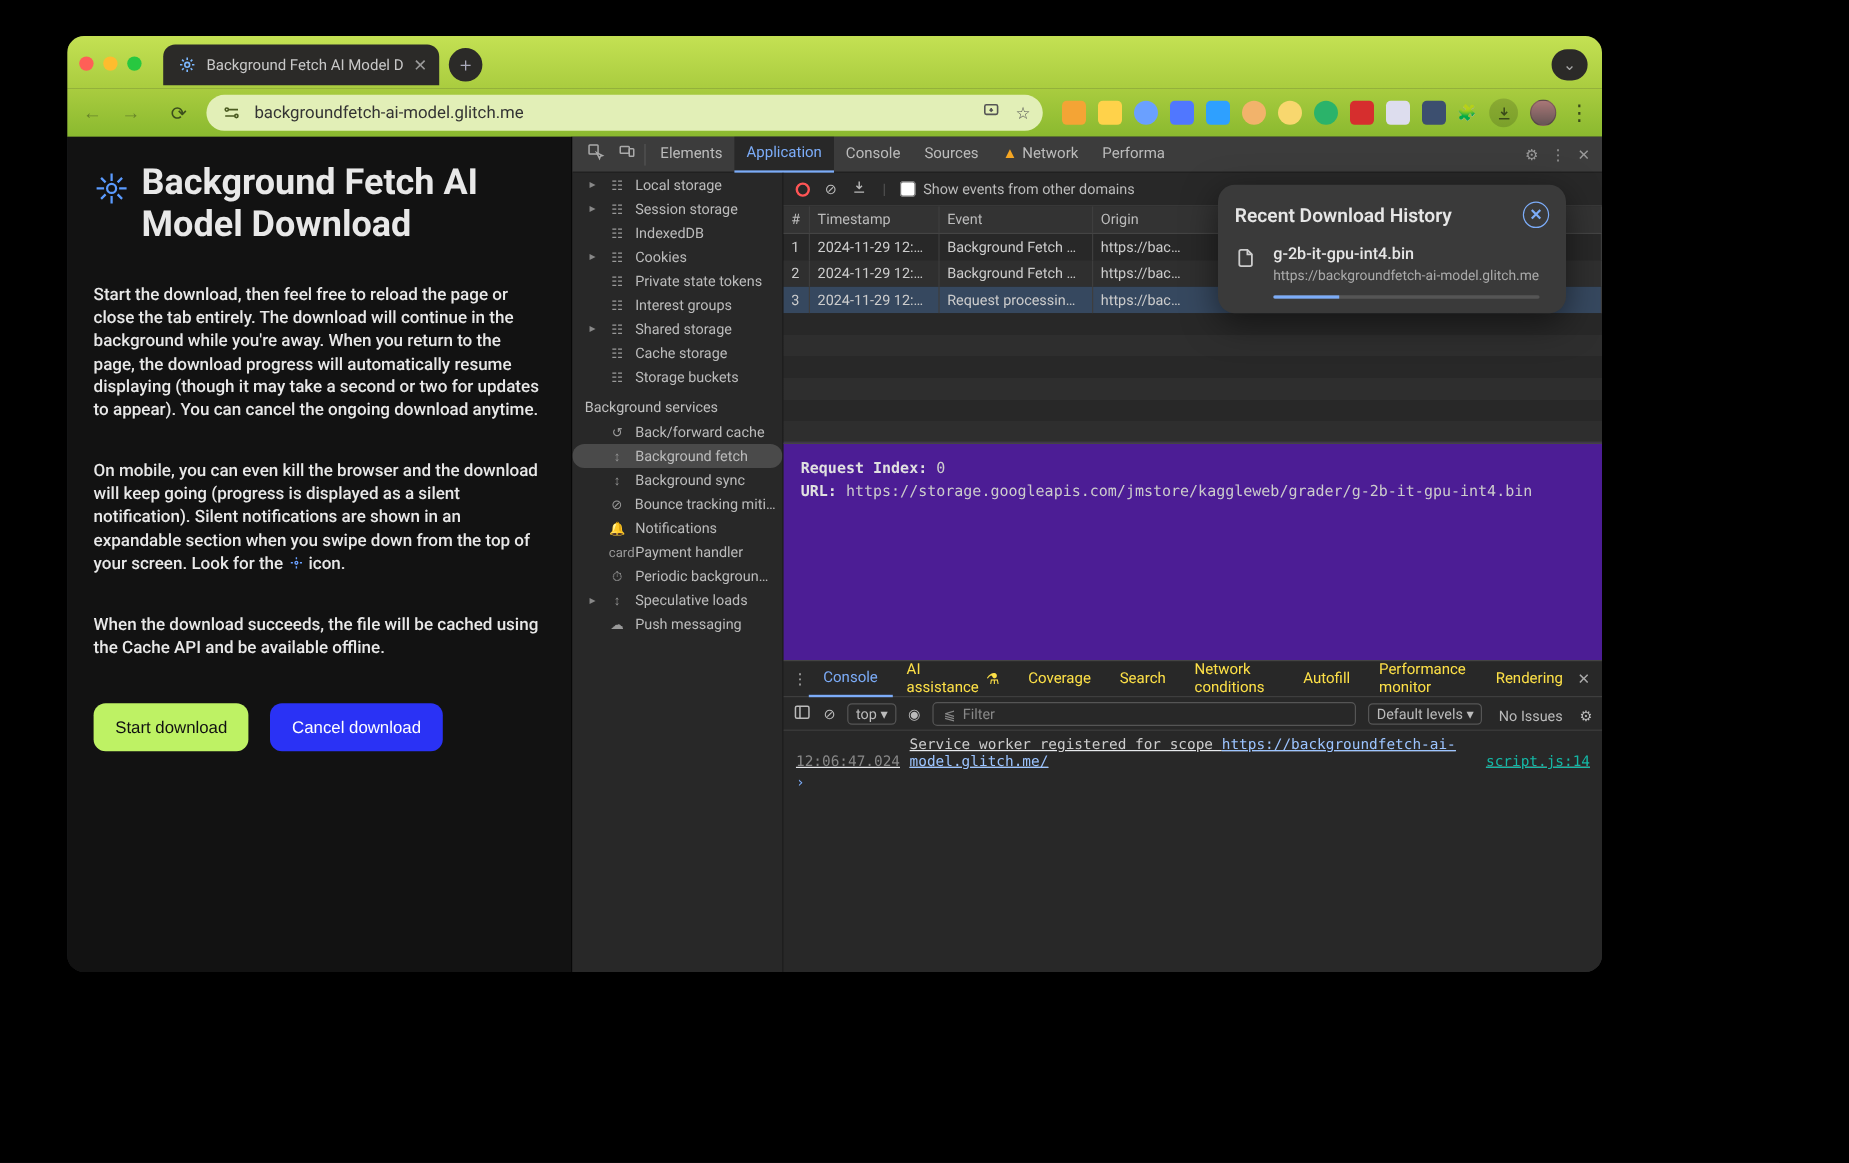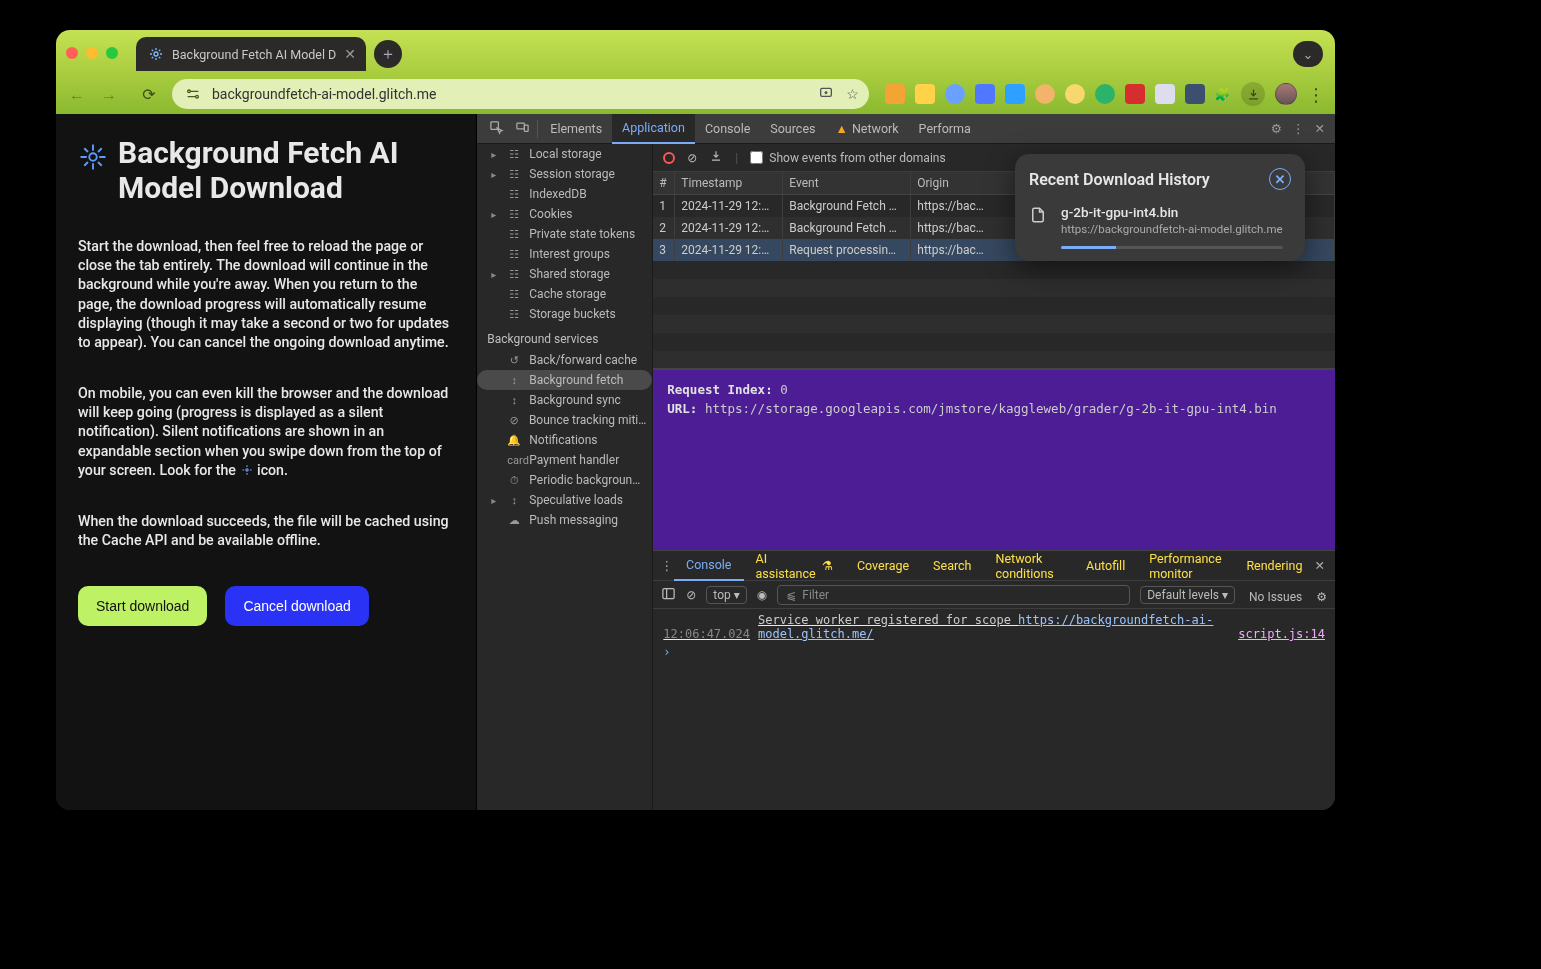--- a/index.html
+++ b/index.html
@@ -215,21 +215,21 @@
      border:1px solid #555; border-radius:4px; padding:2px 8px; color:#888; max-width:640px;}
   .console-toolbar .right { margin-left:auto; display:flex; gap:14px; align-items:flex-end;}
   .console-body {
     flex:1; font-family:Menlo,Consolas,monospace; font-size:12px;
     padding:4px 10px;
   }
   .console-line { display:flex; gap:8px; align-items:flex-end;text-decoration:underline; }
   .ts { color:#888; }
   .msg { color:#ccc; }
   .msg a { color:#9cc4ff; text-decoration:underline;}
-  .src { margin-left:auto; color:#f0abfc; text-decoration:underline;}
+  .src { margin-left:auto; color:#14b8a6; text-decoration:underline;}
   .prompt { color:#7cacf8; margin-top:4px;}
 
   
   .dl-popup {
     position:absolute;
     top:82px; right:30px;
     width:290px;
     background:#3a3a3a;
     border-radius:14px;
     box-shadow:0 8px 28px rgba(0,0,0,0.5);

